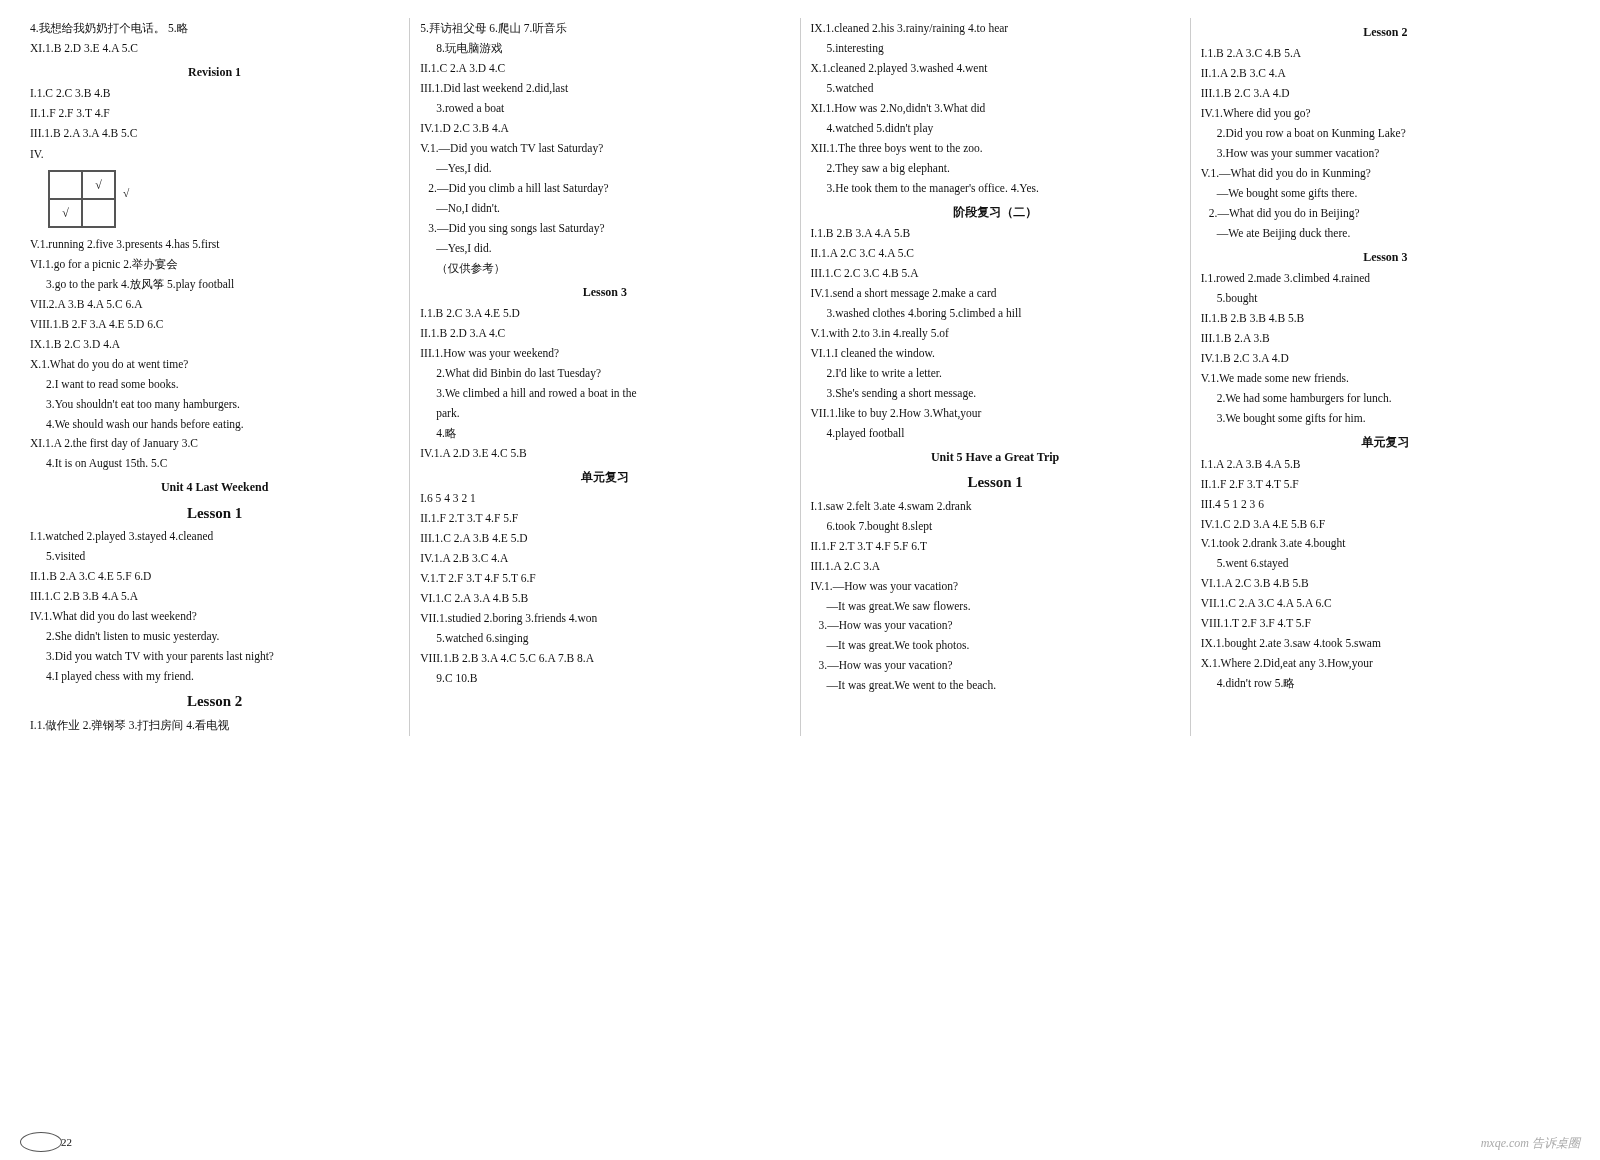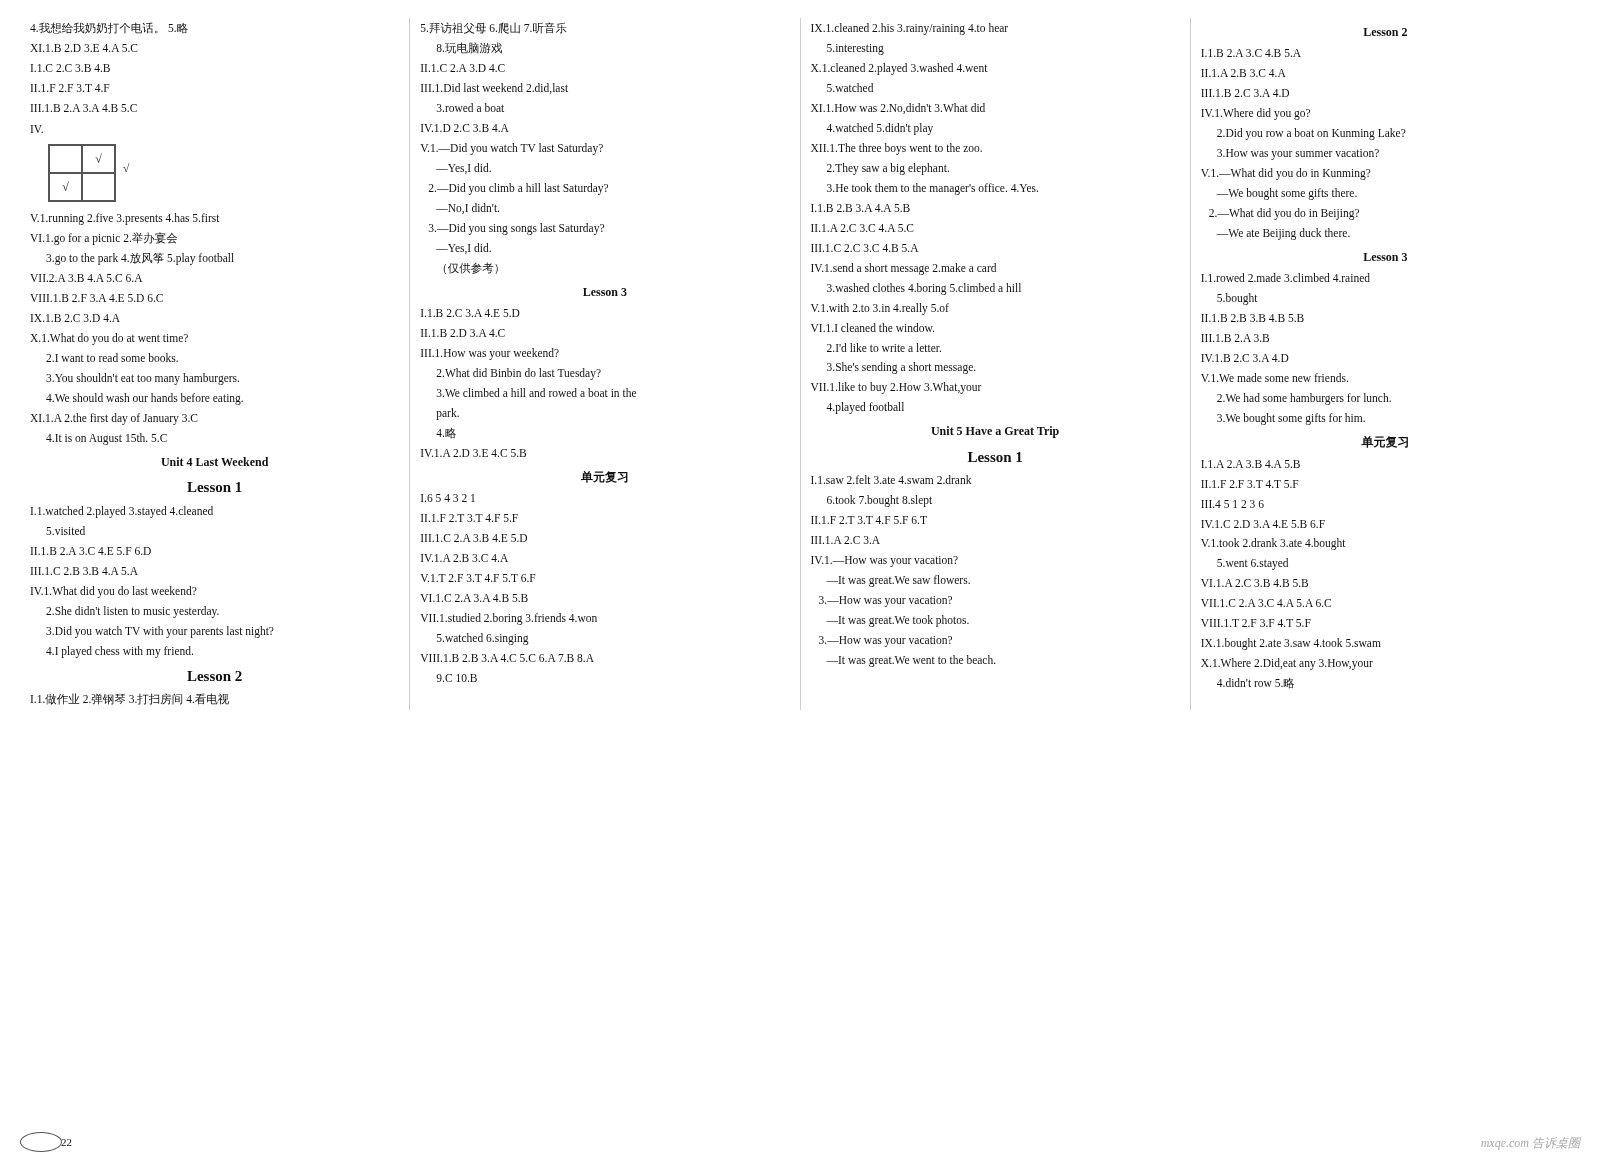--- a/index.html
+++ b/index.html
@@ -103,20 +103,21 @@
   </style>
 </head>
 <body>
 
 <div class="page-container">
   <div class="columns-wrapper">
 
     <div class="col">
       <div class="answer-line">4.我想给我奶奶打个电话。  5.略</div>
       <div class="answer-line">XI.1.B  2.D  3.E  4.A  5.C</div>
+      <div class="section-title"><b>Revision 1</b></div>
       <div class="answer-line">I.1.C  2.C  3.B  4.B</div>
       <div class="answer-line">II.1.F  2.F  3.T  4.F</div>
       <div class="answer-line">III.1.B  2.A  3.A  4.B  5.C</div>
       <div style="margin:2px 0 1px 0;">IV.</div>
       <div style="margin: 2px 0 4px 18px;">
         <div class="grid-box">
           <div class="grid-inner">
             <div class="grid-cell"></div>
             <div class="grid-cell" style="font-style:italic;">√</div>
             <div class="grid-cell" style="font-style:italic;">√</div>
@@ -192,20 +193,21 @@
     <div class="col">
       <div class="answer-line">IX.1.cleaned  2.his  3.rainy/raining  4.to hear</div>
       <div class="answer-line indent">5.interesting</div>
       <div class="answer-line">X.1.cleaned  2.played  3.washed  4.went</div>
       <div class="answer-line indent">5.watched</div>
       <div class="answer-line">XI.1.How was  2.No,didn't  3.What did</div>
       <div class="answer-line indent">4.watched  5.didn't play</div>
       <div class="answer-line">XII.1.The three boys went to the zoo.</div>
       <div class="answer-line indent">2.They saw a big elephant.</div>
       <div class="answer-line indent">3.He took them to the manager's office.  4.Yes.</div>
+      <div class="section-title">阶段复习（二）</div>
       <div class="answer-line">I.1.B  2.B  3.A  4.A  5.B</div>
       <div class="answer-line">II.1.A  2.C  3.C  4.A  5.C</div>
       <div class="answer-line">III.1.C  2.C  3.C  4.B  5.A</div>
       <div class="answer-line">IV.1.send a short message  2.make a card</div>
       <div class="answer-line indent">3.washed clothes  4.boring  5.climbed a hill</div>
       <div class="answer-line">V.1.with  2.to  3.in  4.really  5.of</div>
       <div class="answer-line">VI.1.I cleaned the window.</div>
       <div class="answer-line indent">2.I'd like to write a letter.</div>
       <div class="answer-line indent">3.She's sending a short message.</div>
       <div class="answer-line">VII.1.like to buy  2.How  3.What,your</div>

